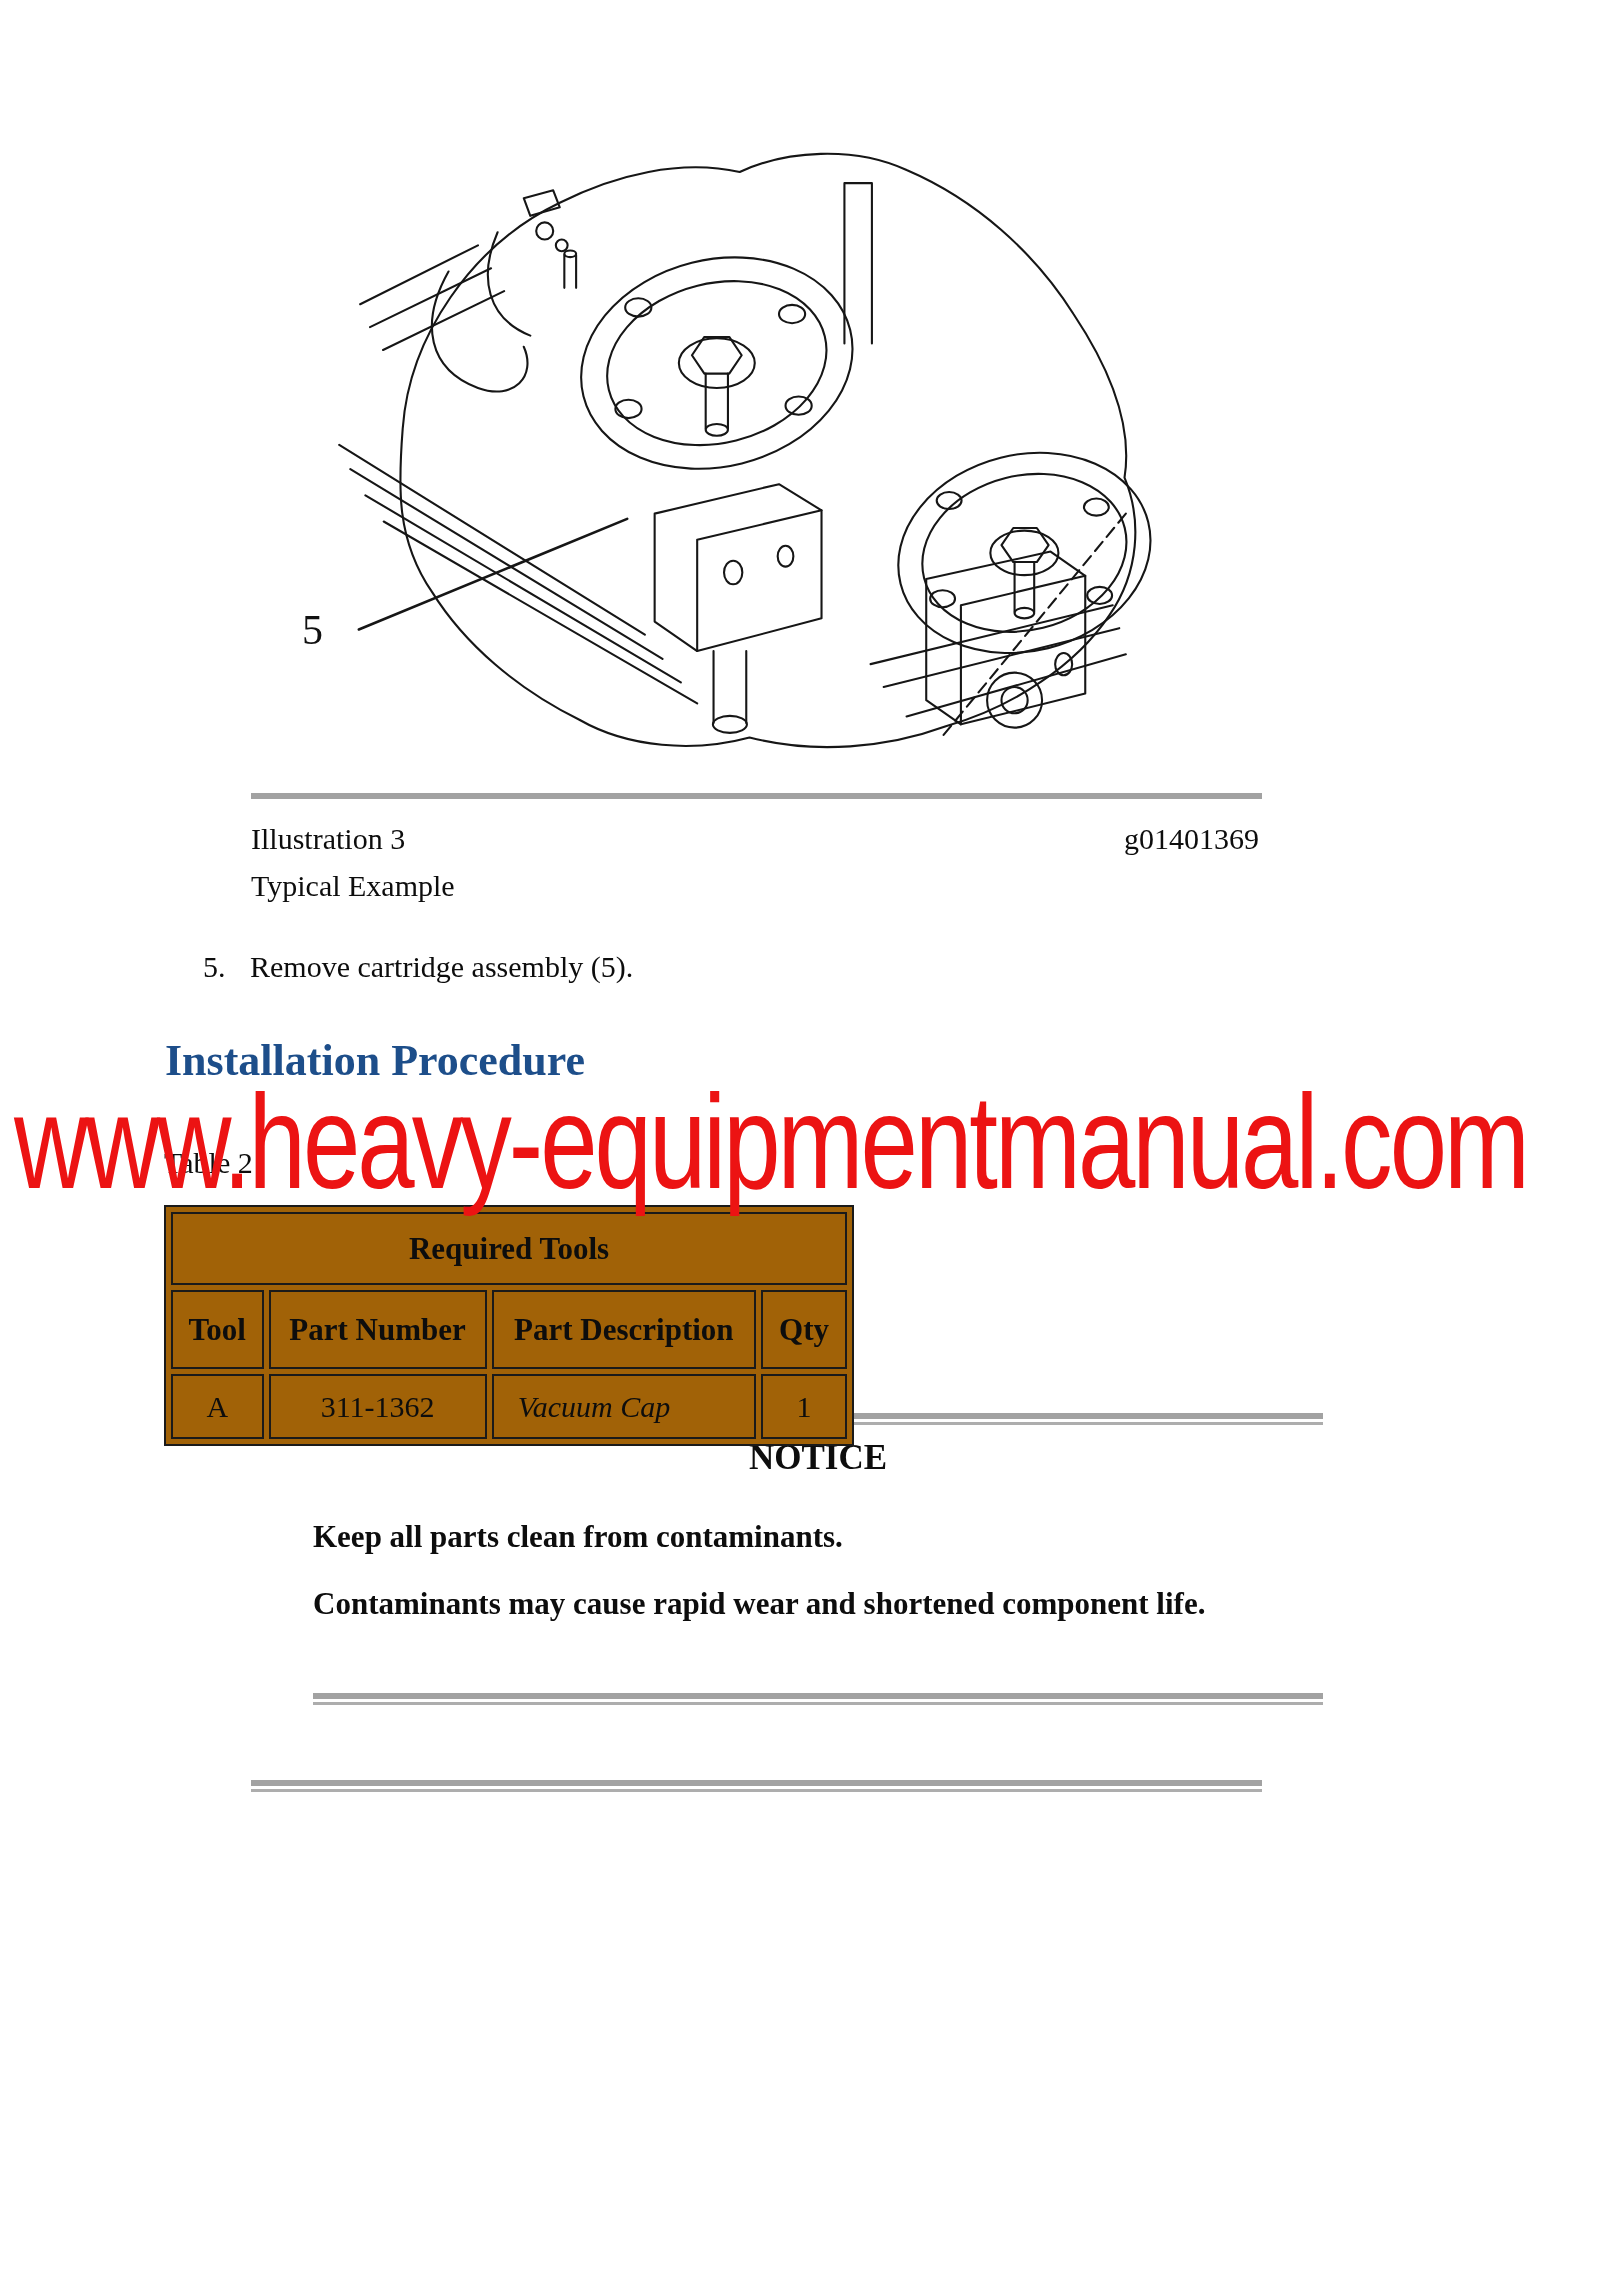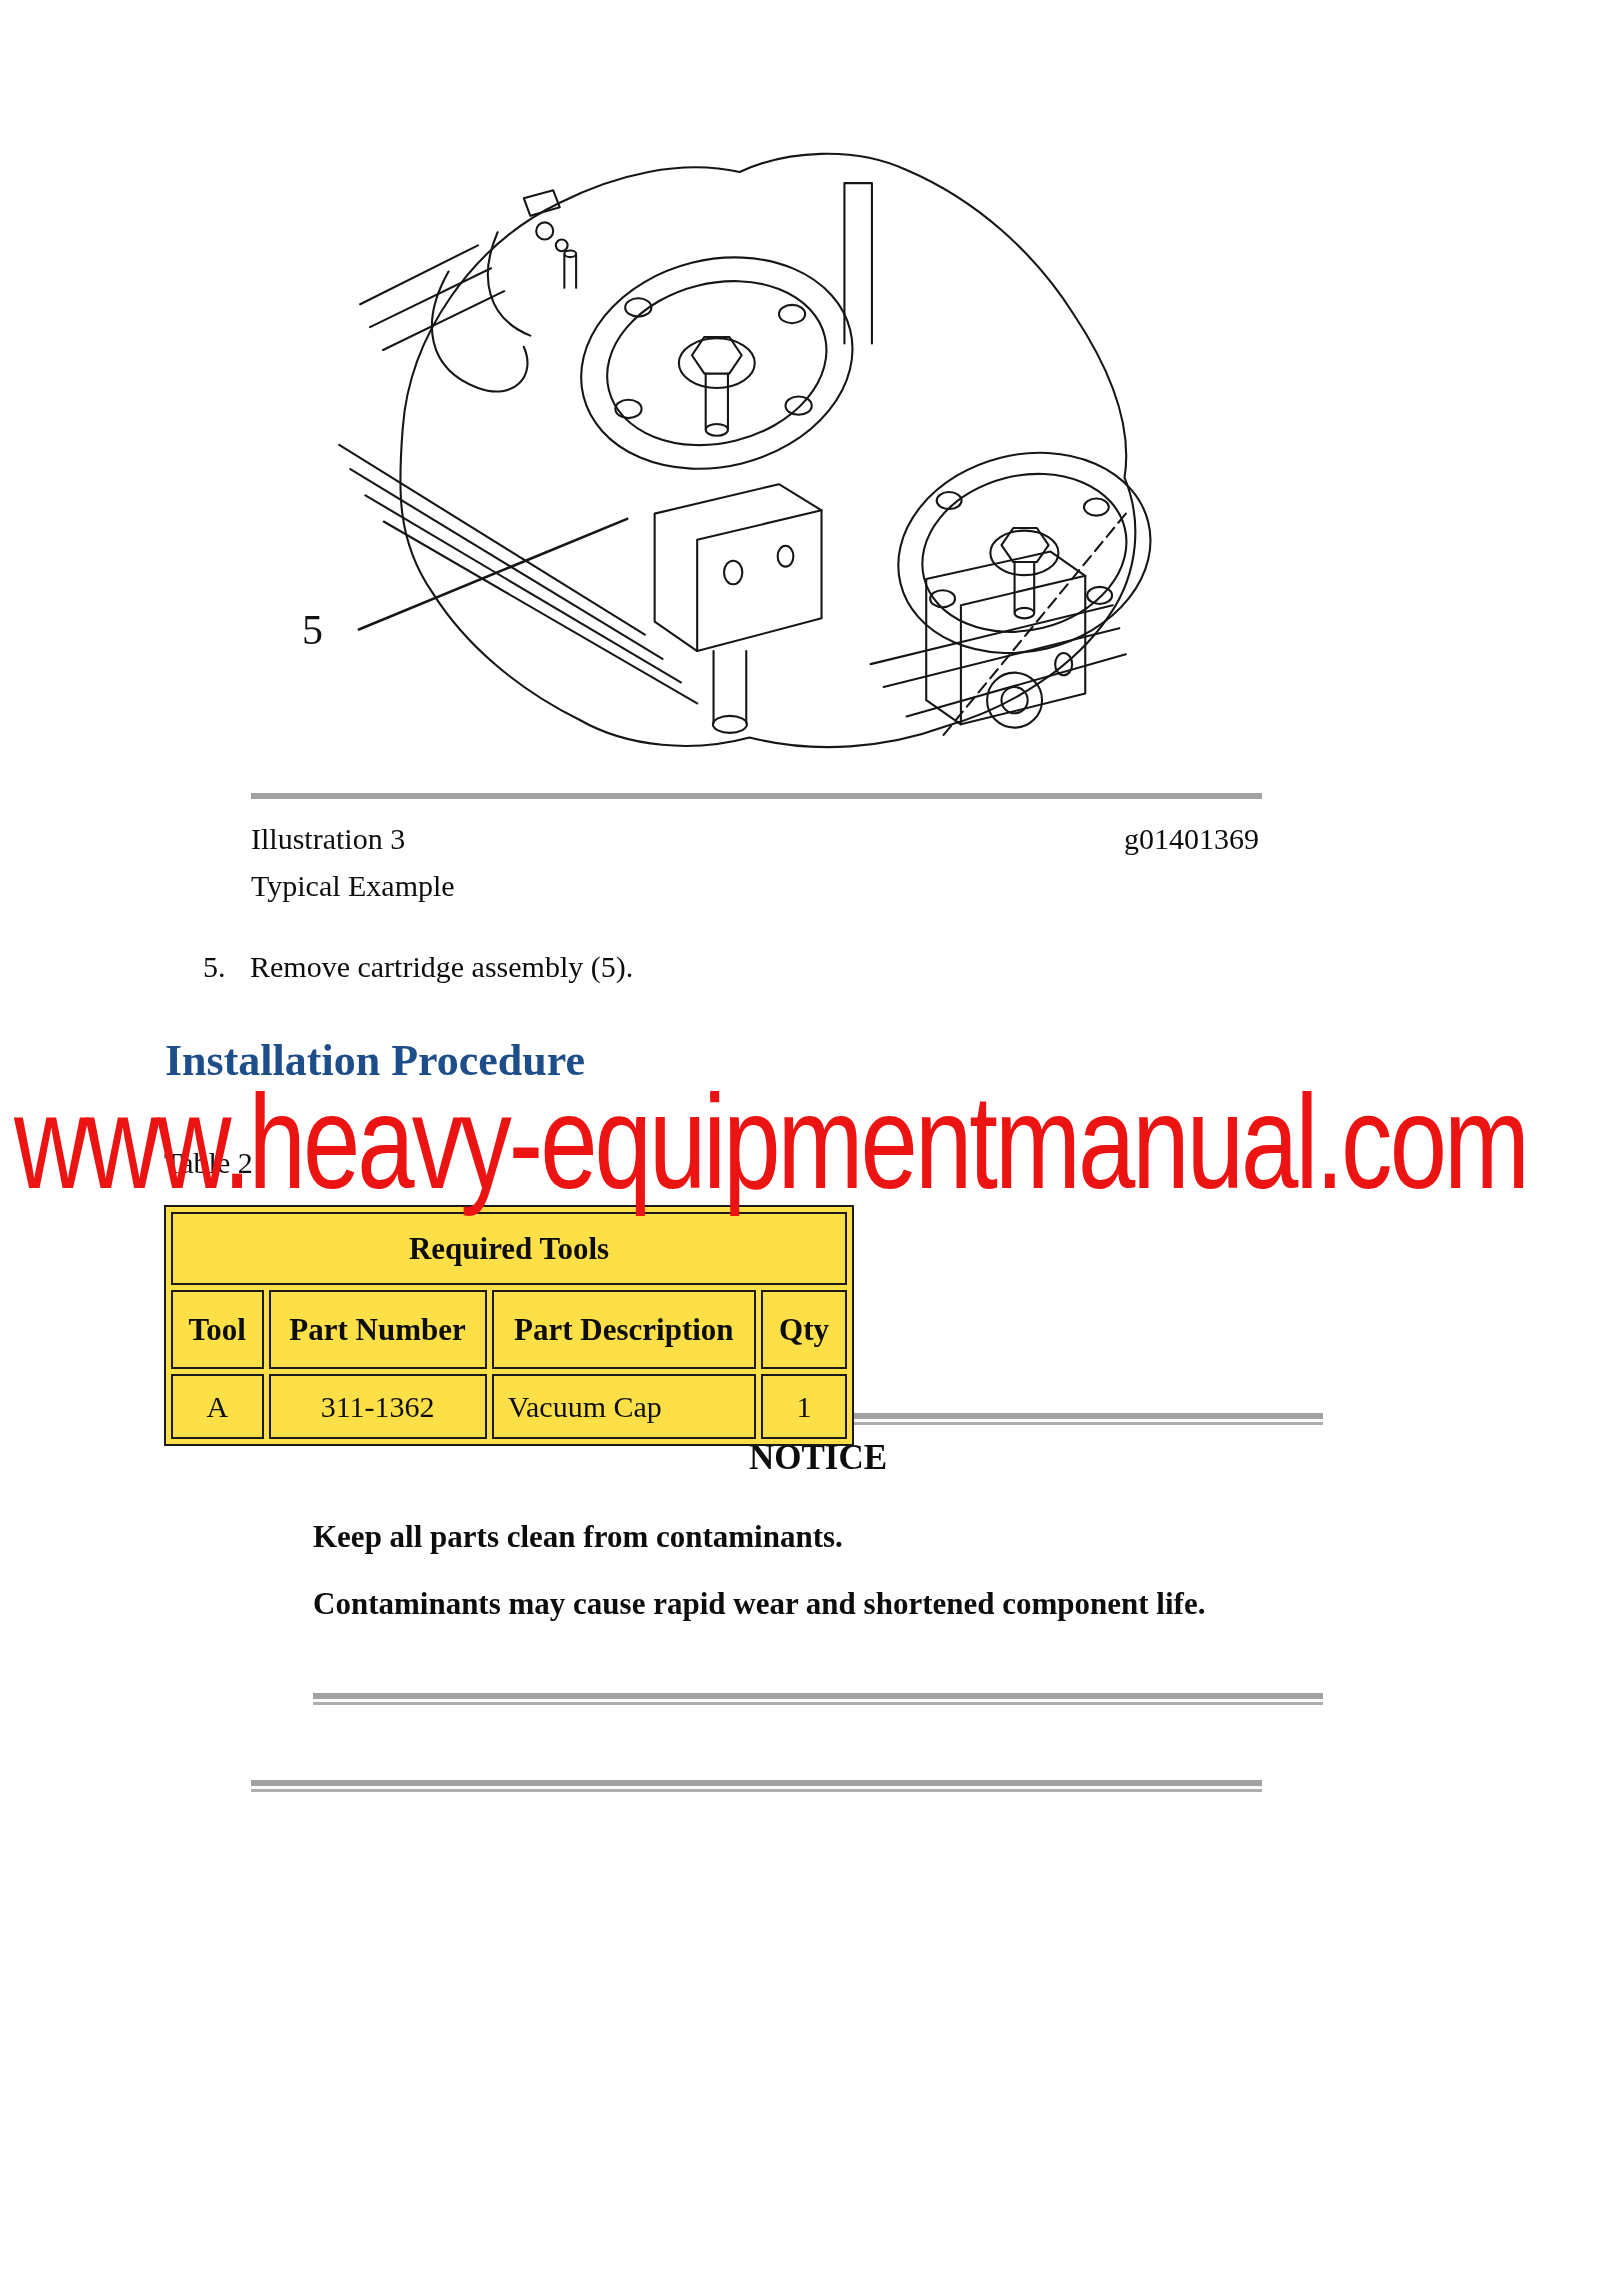--- a/index.html
+++ b/index.html
@@ -36,26 +36,26 @@
   
   #table-caption { left:164px; top:1146px; width:690px; text-align:left; font-size:30px; z-index:1; }
 
   
   #watermark { left:14.4px; top:1065px; font-family:"Liberation Sans", sans-serif; font-size:134px;
                letter-spacing:-3.9px; white-space:nowrap; color:var(--watermark-red,#ec1313);
                transform:scaleX(0.77); transform-origin:left top; z-index:5; font-weight:normal; }
 
   
   #tools-table-wrap { left:164px; top:1205px; width:690px; z-index:2; }
-  table.tools { width:100%; border-collapse:separate; border-spacing:5.2px; border:2px solid #1a1a1a; background:#fde047; }
+  table.tools { width:100%; border-collapse:separate; border-spacing:5.2px; border:2px solid #1a1a1a; background:#a16207; }
   table.tools td { border:2px solid #1a1a1a; text-align:center; vertical-align:middle; font-size:30px; padding:5.2px 6.5px; }
   table.tools td.title { font-weight:bold; font-size:31px; height:73px; }
   table.tools tr.hdr td { font-weight:bold; font-size:31px; height:79px; }
   table.tools tr.data td { height:65px; }
-  table.tools td.left { text-align:left; padding-left:14px; }
+  table.tools td.left { text-align:left; padding-left:24px;font-style:italic; }
   td.w-tool{ width:14%; } td.w-pn{ width:33%; } td.w-pd{ width:40%;margin-top:36px; } td.w-qty{ width:13%;margin-top:16px; }
 
   
   #notice-title { left:313px; top:1438px; width:1010px; text-align:center; font-size:35px; font-weight:bold; }
   #notice-line1 { left:313px; top:1519px; width:1010px; font-size:31px; font-weight:bold; }
   #notice-line2 { left:313px; top:1586px; width:1010px; font-size:31px; font-weight:bold; }
 </style>
 </head>
 <body>
 

